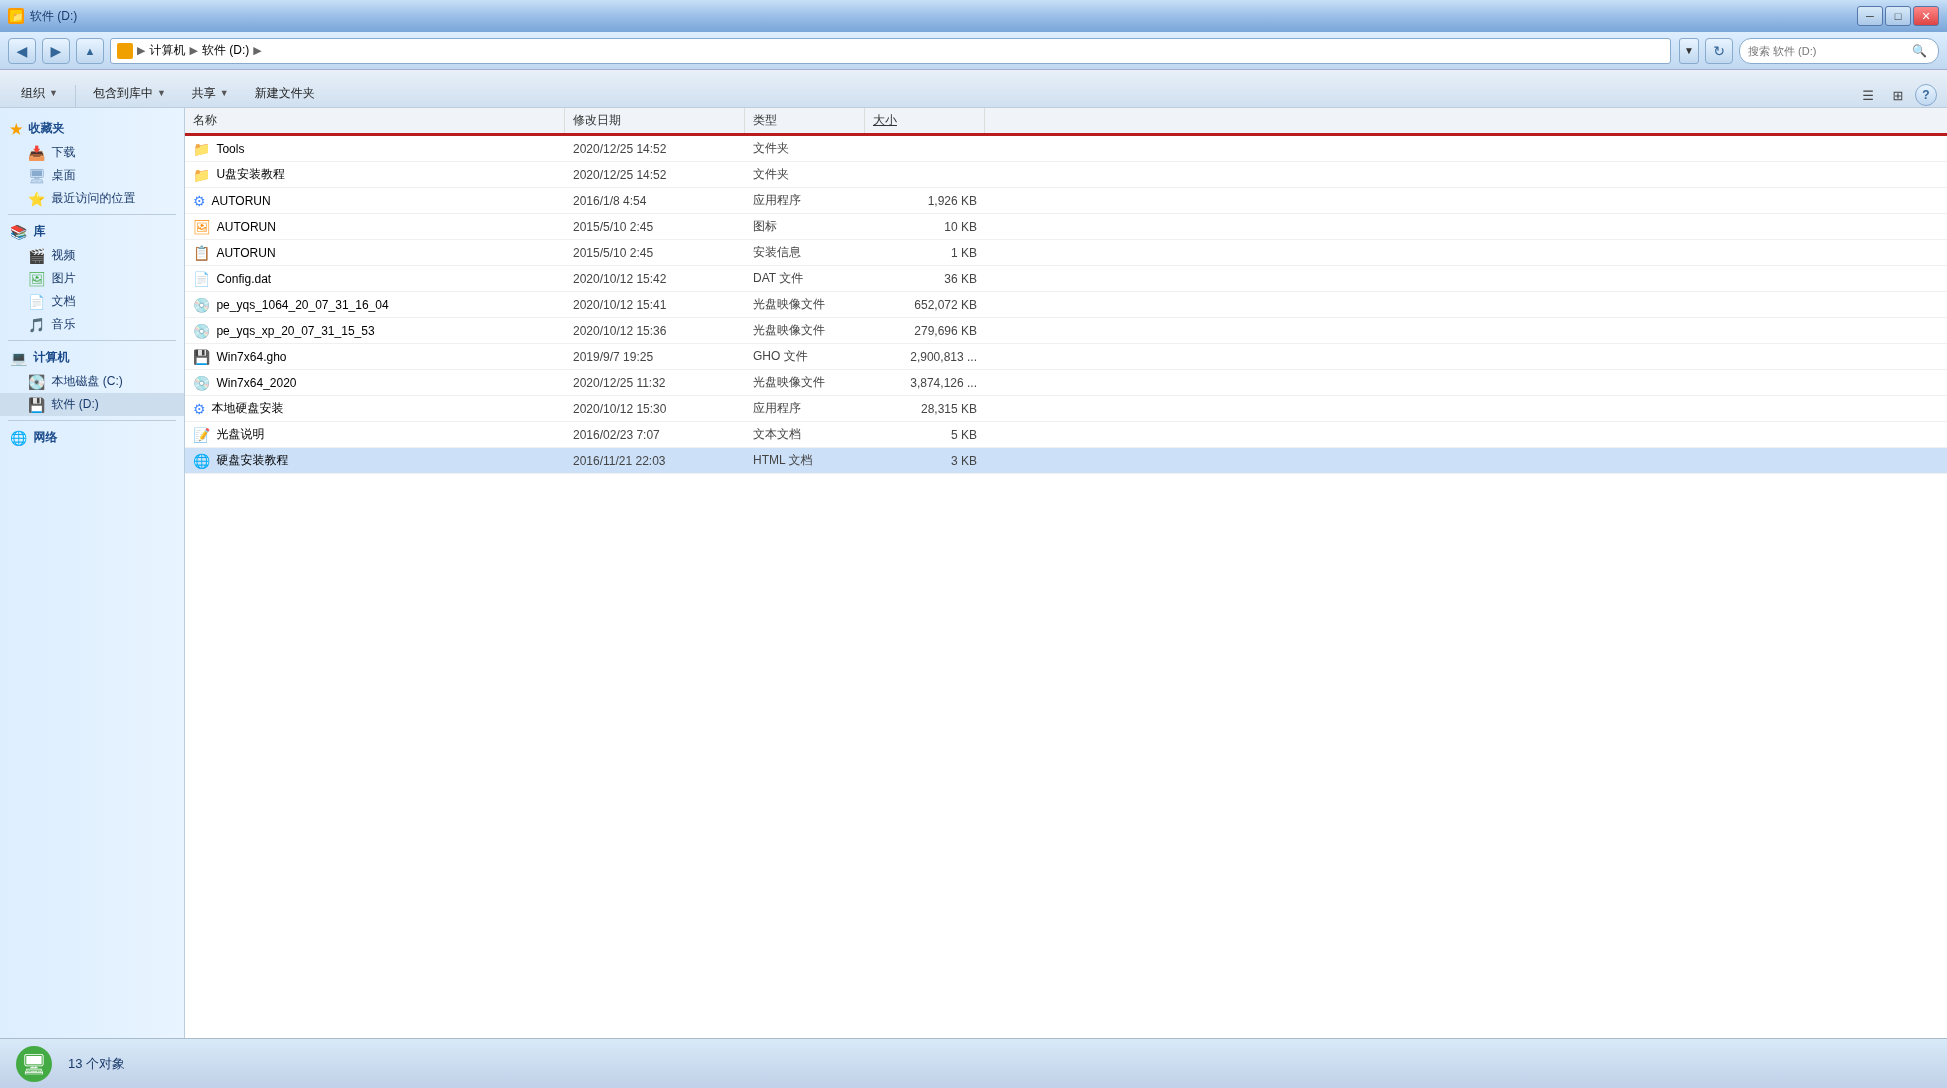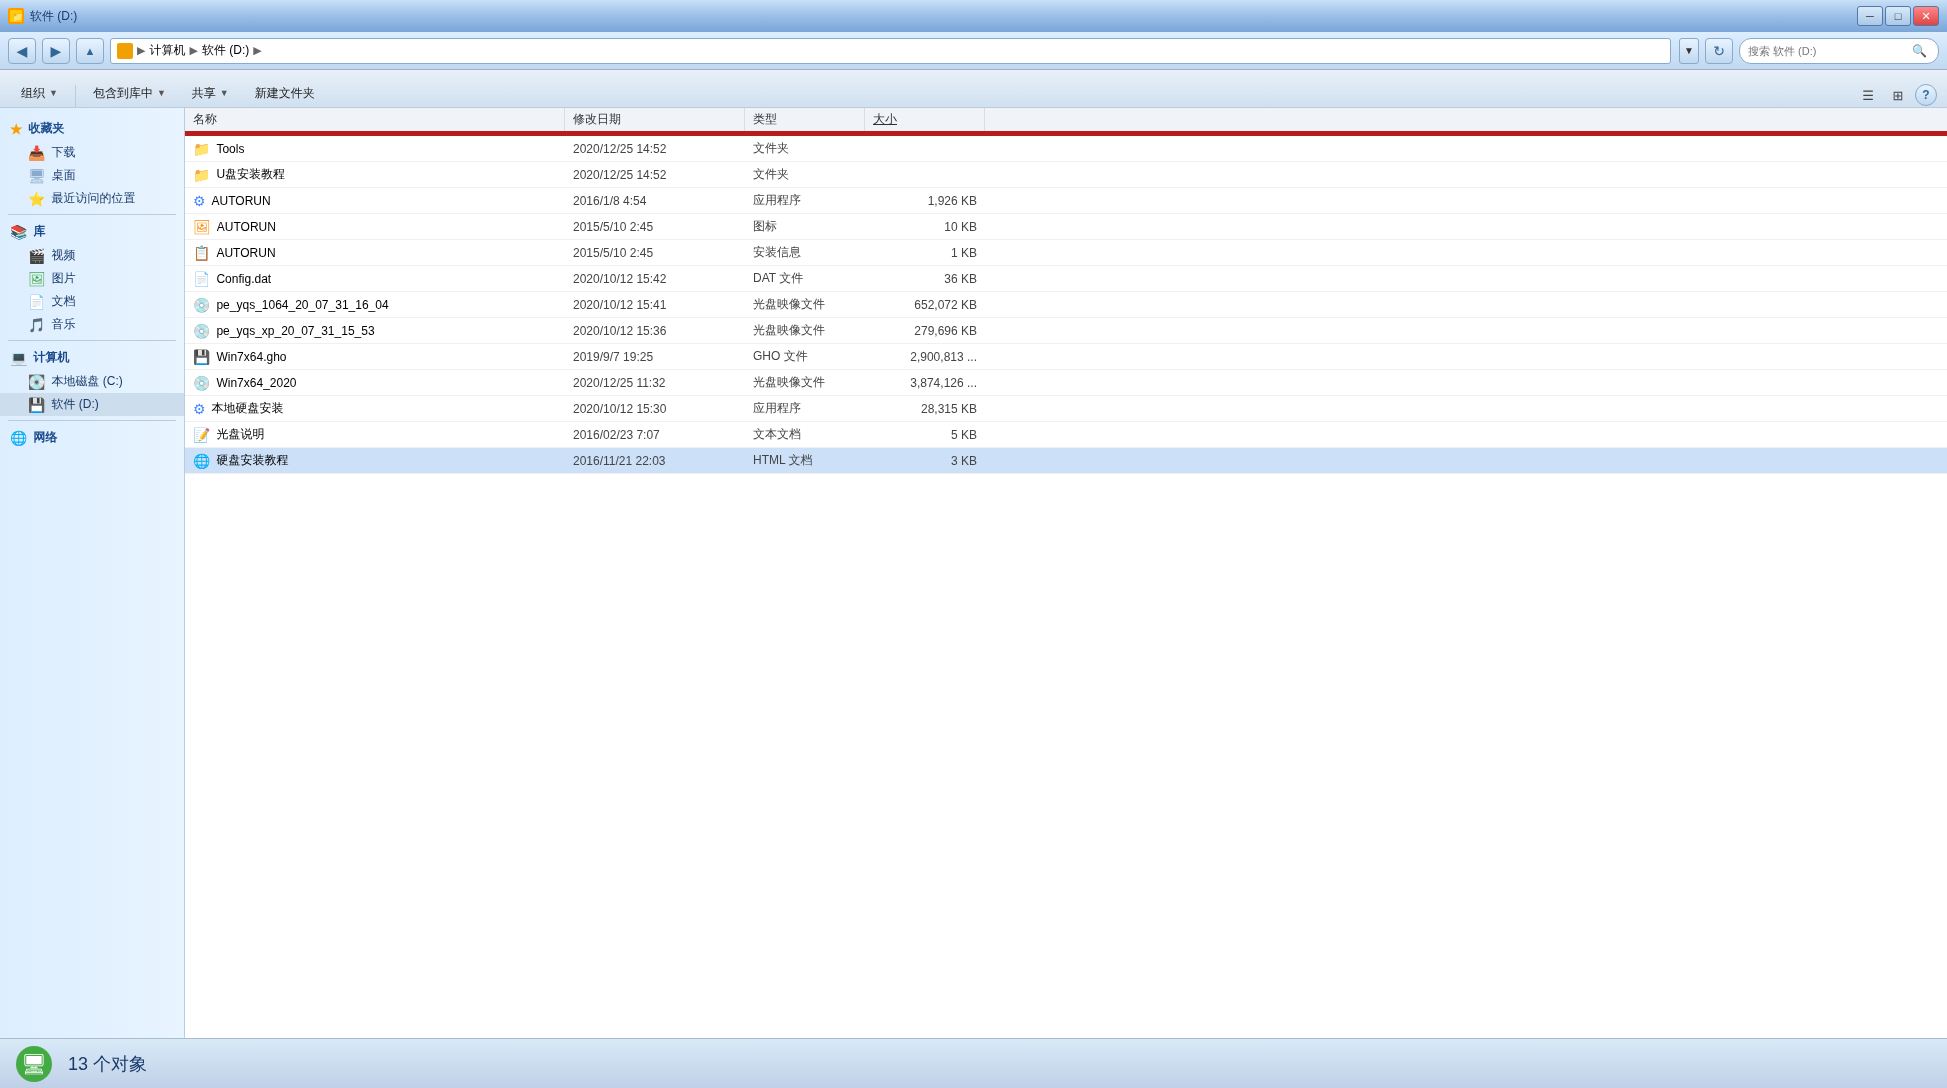--- a/index.html
+++ b/index.html
@@ -309,21 +309,21 @@
     .file-area {
       flex: 1;
       display: flex;
       flex-direction: column;
       background: #fff;
       overflow: hidden;
     }
     .file-list-header {
       display: flex;
       align-items: center;
-      border-bottom: 5px solid #b91c1c;
+      border-bottom: 3px solid #b91c1c;
       background: #f0f4f8;
       height: 28px;
       flex-shrink: 0;
     }
     .col-header {
       display: flex;
       align-items: center;
       padding: 0 8px;
       height: 100%;
       border-right: 1px solid #ddd;
@@ -387,21 +387,21 @@
       background: #44aa44;
       border-radius: 50%;
       display: flex;
       align-items: center;
       justify-content: center;
       color: #fff;
       font-size: 20px;
       flex-shrink: 0;
     }
     .status-text {
-      font-size: 18px;
+      font-size: 13px;
       color: #1a3a6a;
     }
 
     
     ::-webkit-scrollbar { width: 12px; }
     ::-webkit-scrollbar-track { background: #e8f0f8; }
     ::-webkit-scrollbar-thumb { background: #aabbcc; border-radius: 6px; }
 
     
     .fi-folder { color: #f0a000; }

